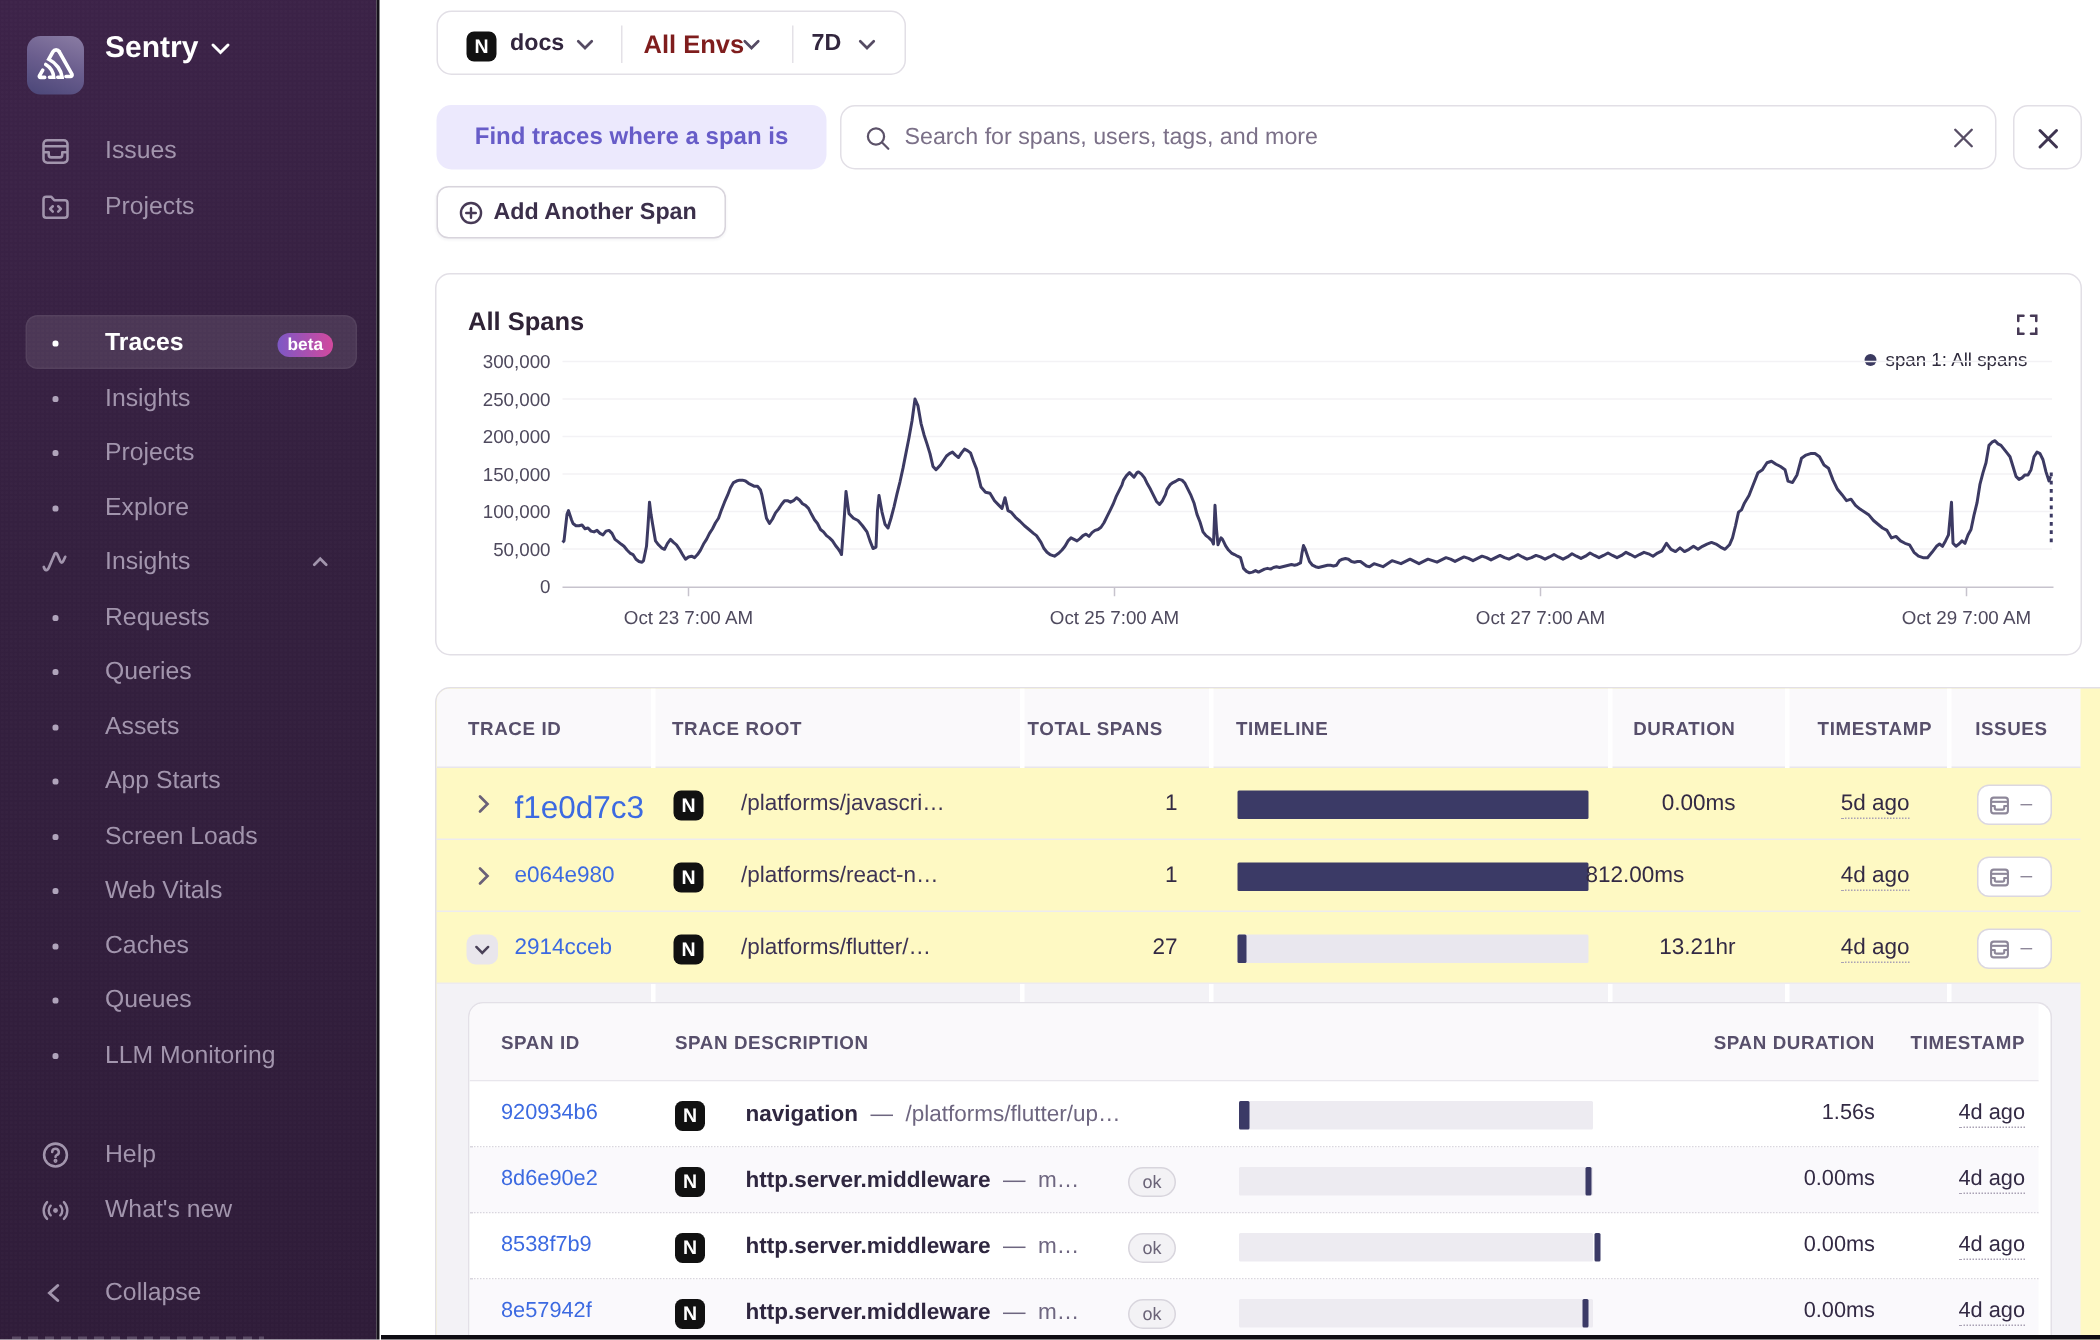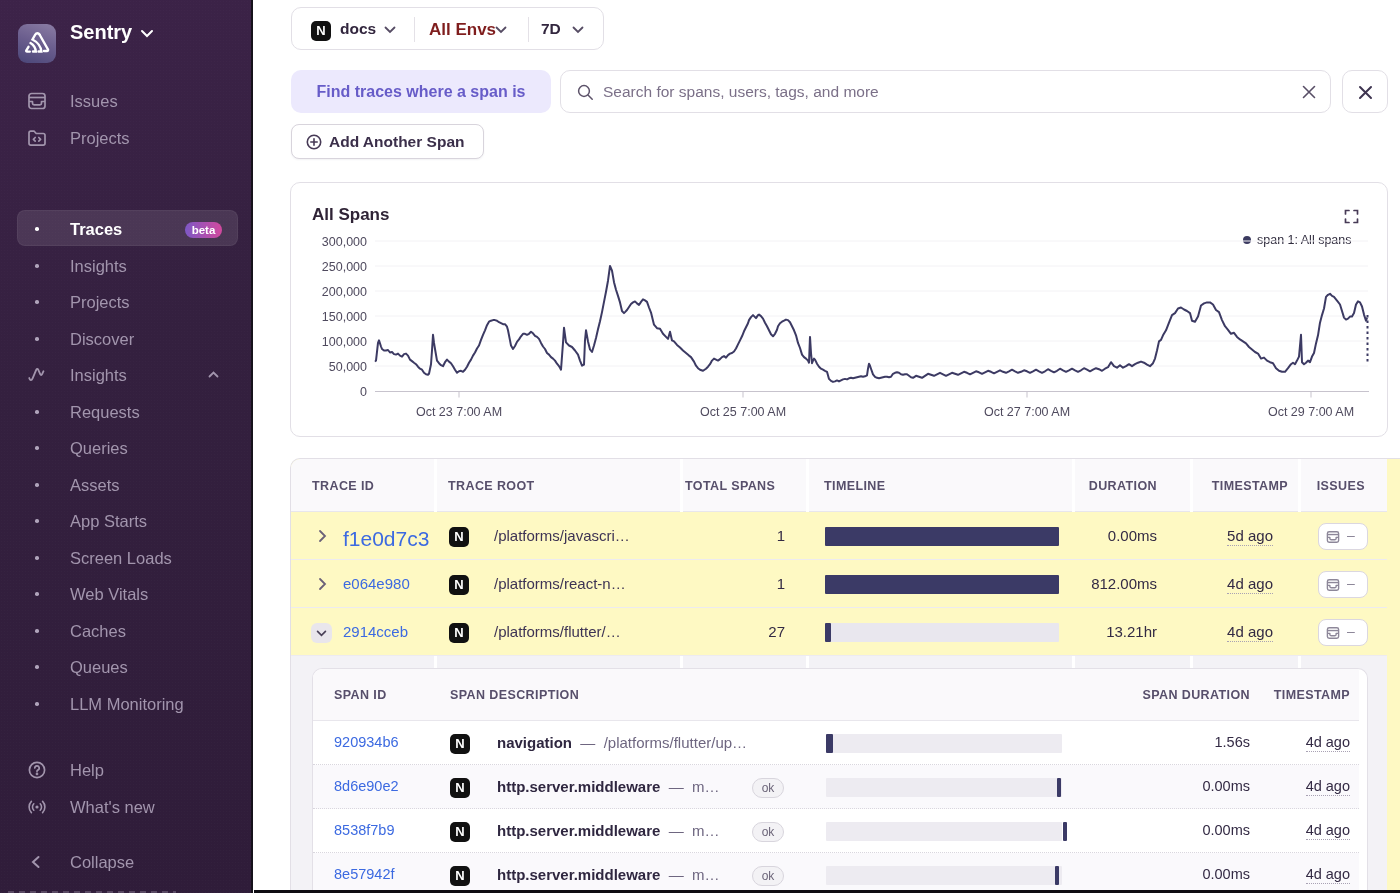--- a/index.html
+++ b/index.html
@@ -89,21 +89,21 @@
   <div class="navitem" style="top:248px">
       <span class="dot"></span>
       <span class="lbl">Insights</span>
     </div>
   <div class="navitem" style="top:284px">
       <span class="dot"></span>
       <span class="lbl">Projects</span>
     </div>
   <div class="navitem" style="top:321px">
       <span class="dot"></span>
-      <span class="lbl">Discover</span>
+      <span class="lbl">Explore</span>
     </div>
   <div class="navitem" style="top:357px">
     <svg class="ico" viewBox="0 0 20 20" fill="none" stroke="#a295ad" stroke-width="1.8" stroke-linecap="round" stroke-linejoin="round">
       <path d="M2.2 13 C3 15.6 4.6 15.8 5.6 13.4 L9.3 4.6 C9.8 3.5 10.7 3.5 11.2 4.6 L13.2 9.2 C13.7 10.3 14.6 10.3 15.1 9.2 L16.5 6.2"></path>
     </svg>
     <span class="lbl">Insights</span>
     <svg class="chev" viewBox="0 0 13 13">
         <path d="M2.5 8 L6.5 4 L10.5 8" stroke="#a295ad" stroke-width="1.8" fill="none" stroke-linecap="round"></path>
       </svg>
   </div>
@@ -286,21 +286,21 @@
         <div style="position:absolute;left:27px;top:17px">
           <svg width="9" height="14" viewBox="0 0 9 14">
             <path d="M2 2 L7 7 L2 12" stroke="#6a6178" stroke-width="1.8" fill="none" stroke-linecap="round"></path>
           </svg>
         </div>
         <span class="link" style="position:absolute;left:52px;top:15px;font-size:15px">e064e980</span>
         <div class="nextjs" style="position:absolute;left:158px;top:15px"></div>
         <span style="position:absolute;left:203px;top:15px;font-size:15px;color:#3d3354">/platforms/react-n…</span>
         <span style="position:absolute;left:404px;top:15px;width:90px;text-align:right;font-size:15px;color:#332a44">1</span>
         <div class="bar" style="left:534px;top:14.5px;width:234px;background:#3b3a66"></div>
-        <span style="position:absolute;left:766px;top:15px;width:100px;text-align:right;font-size:15px;color:#332a44">812.00ms</span>
+        <span style="position:absolute;left:766px;top:15px;width:100px;font-size:15px;color:#332a44">812.00ms</span>
         <span style="position:absolute;left:882px;top:15px;width:100px;text-align:right;font-size:15px;color:#332a44"><span class="tsul">4d ago</span></span>
         <div style="position:absolute;left:1027px;top:11px;width:50px;height:27px;border:1px solid #dbd7e0;border-radius:8px;background:#fff">
           <svg style="position:absolute;left:7px;top:6px" width="14" height="14" viewBox="0 0 20 20" fill="none" stroke="#8d8799" stroke-width="2" stroke-linejoin="round">
             <rect x="2" y="2.5" width="16" height="15" rx="2.5"></rect>
             <path d="M2 6.5 H18"></path>
             <path d="M2 10.5 h3.5 v1.8 a1.6 1.6 0 0 0 1.6 1.6 h5.8 a1.6 1.6 0 0 0 1.6-1.6 v-1.8 H18"></path>
           </svg>
           <span style="position:absolute;left:28px;top:3px;color:#8d8799;font-size:14px">–</span>
         </div>
       </div>

